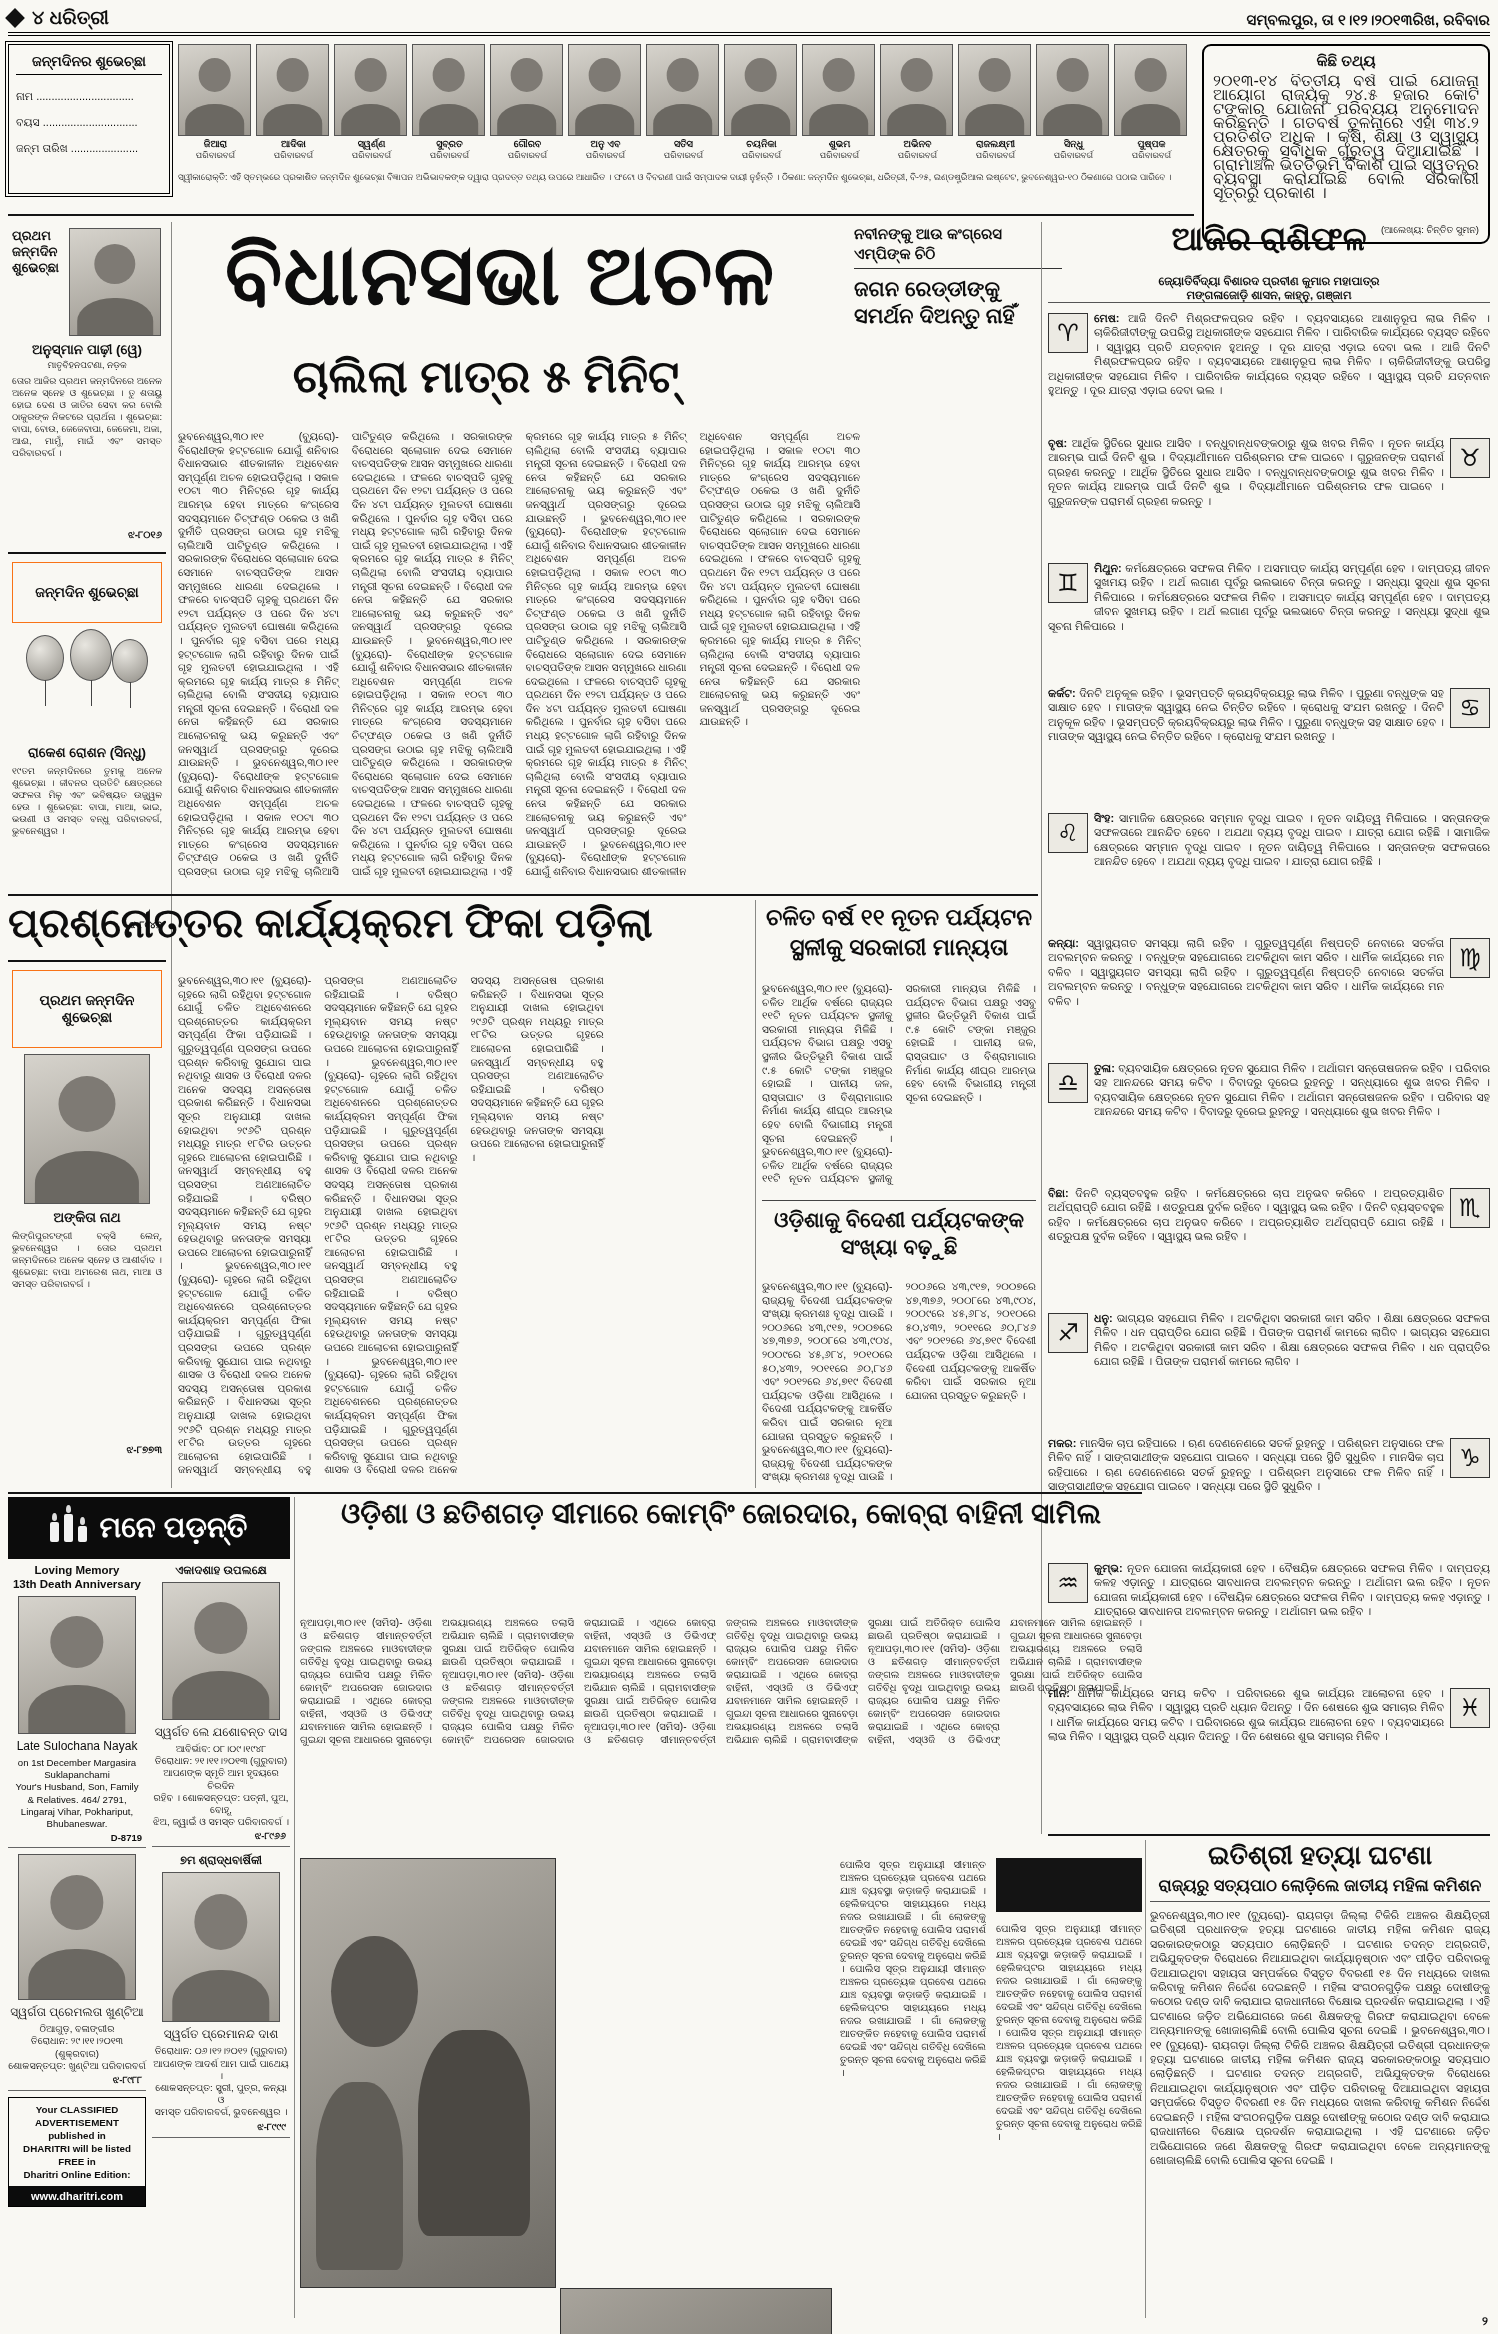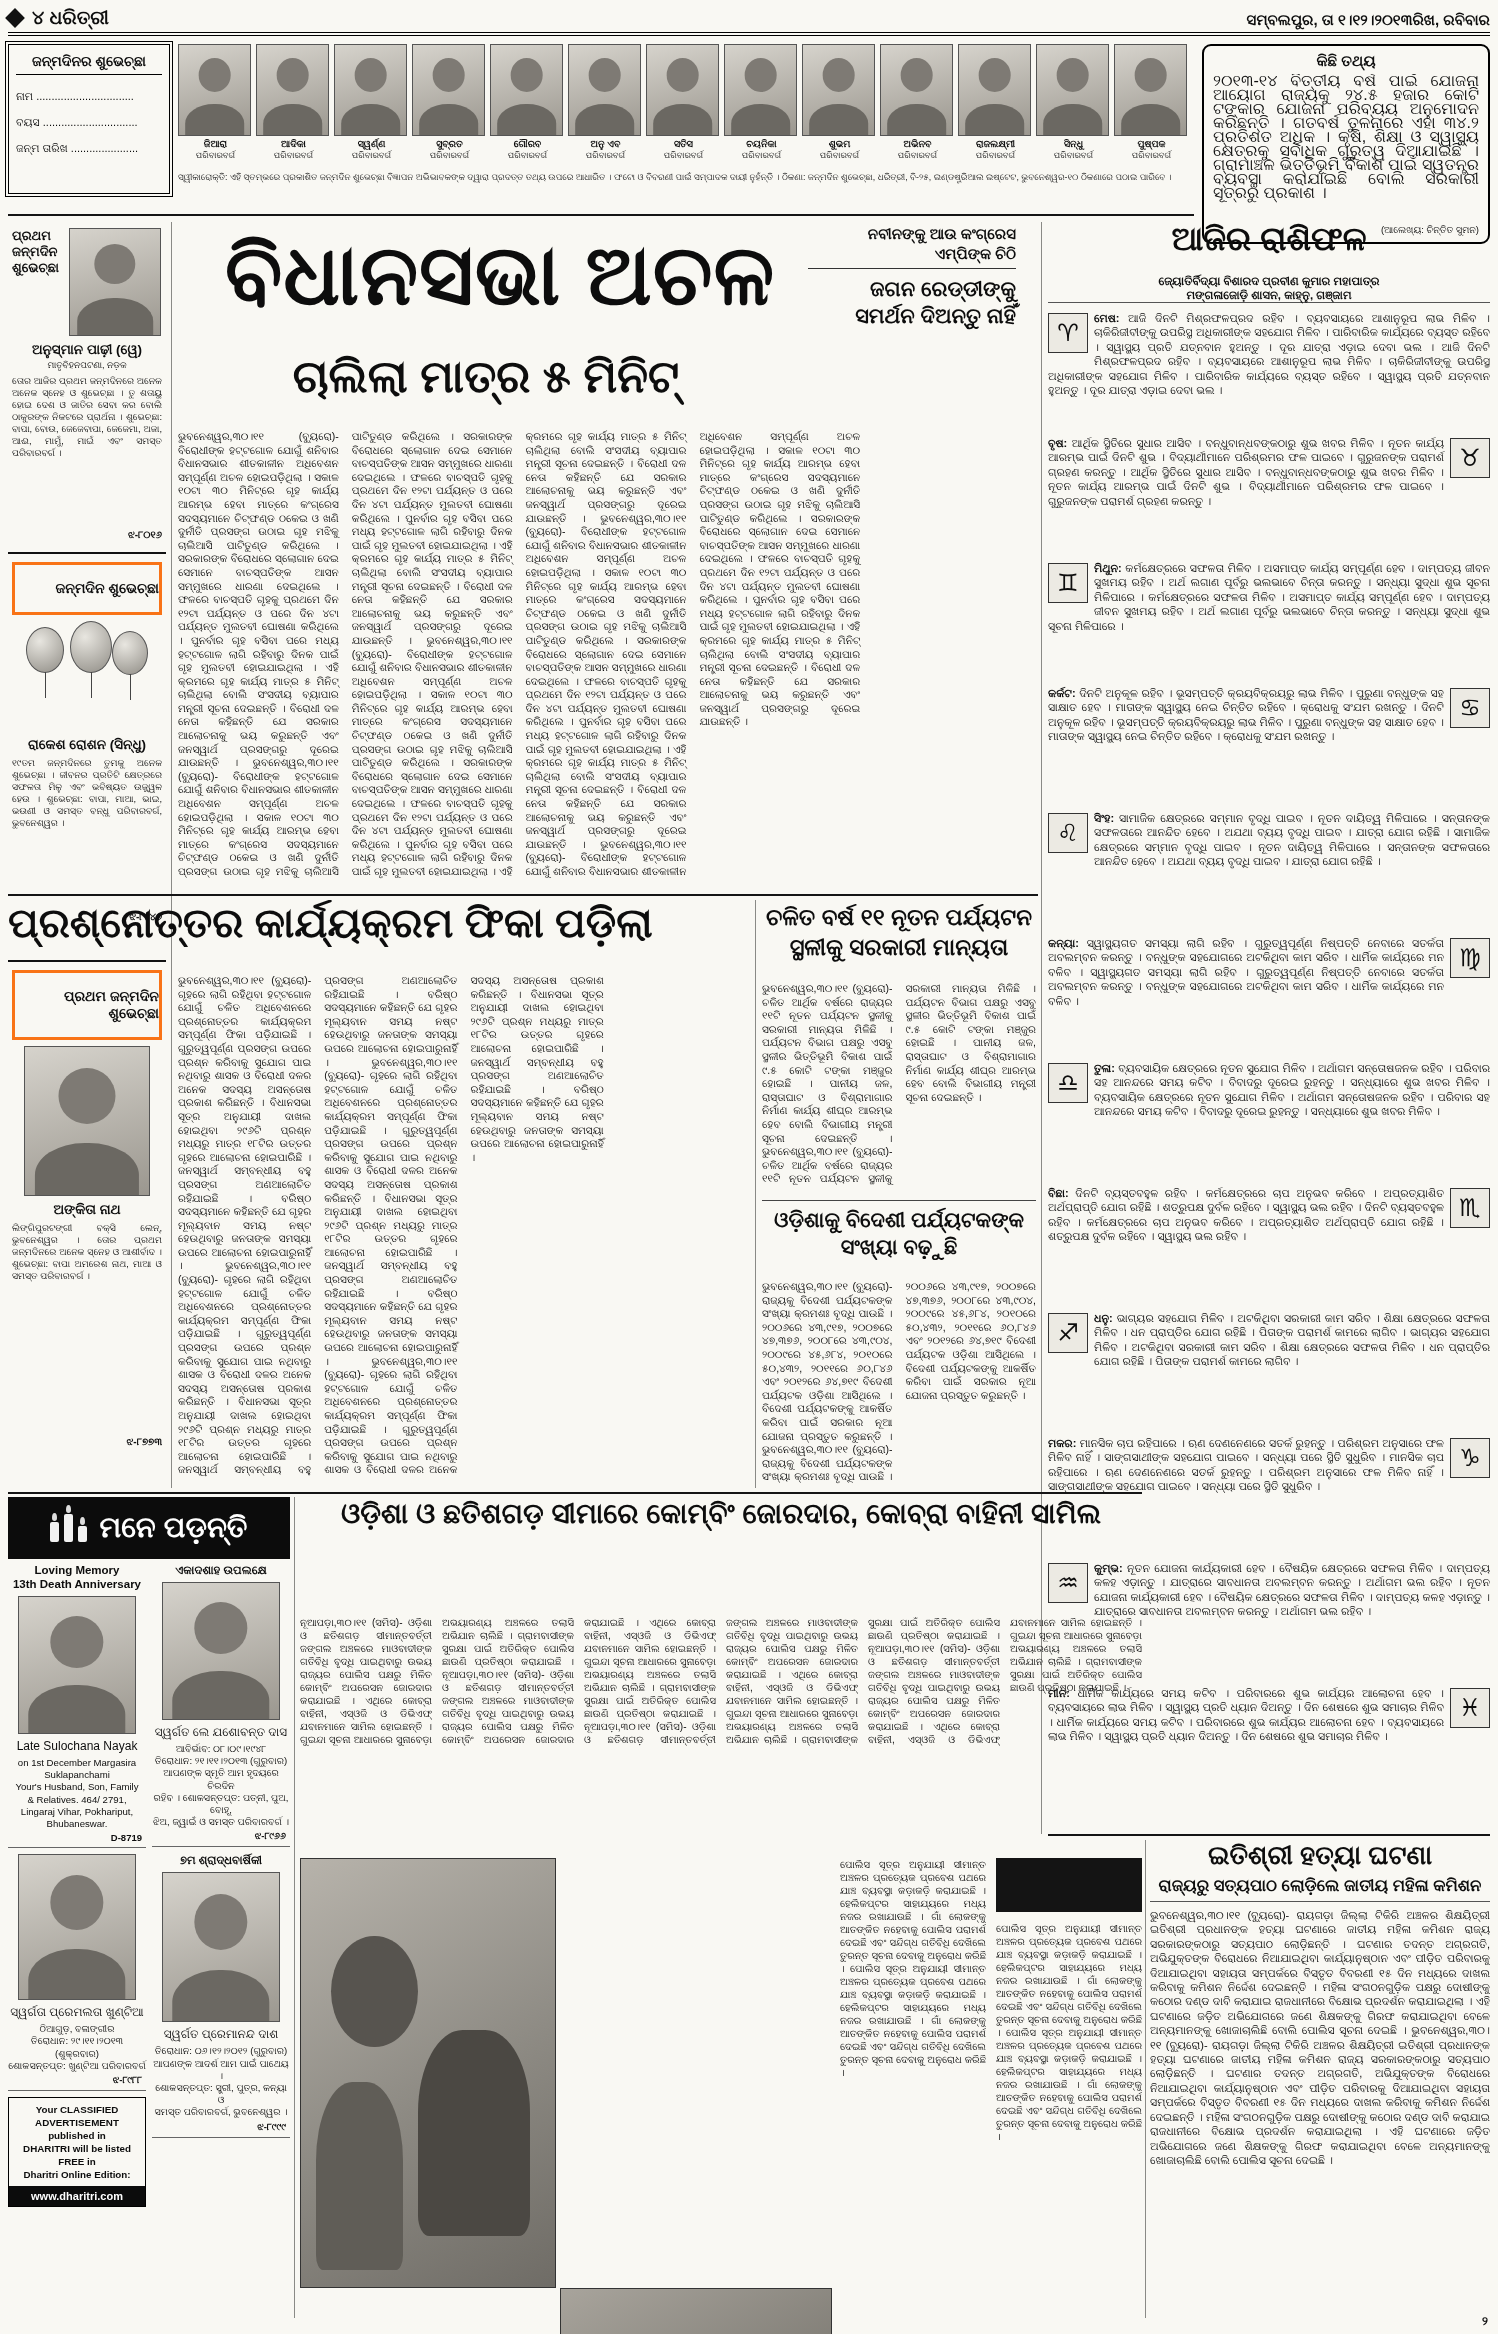--- a/index.html
+++ b/index.html
@@ -37,29 +37,29 @@
   .facts-title{font-size:15px;font-weight:bold;text-align:center;margin-bottom:4px}
   .facts-body{font-size:16px;line-height:14px;height:148px;overflow:hidden}
   .facts-credit{font-size:9.5px;text-align:right;margin-top:2px}
   
   .adblk{left:8px;width:158px;border-bottom:2px solid #111;padding:6px 4px}
   .ad-head3{font-size:13px;font-weight:bold;line-height:16px}
   .ad-name{font-size:13.5px;font-weight:bold;text-align:center;margin:6px 0 2px}
   .ad-sub{font-size:9px;text-align:center}
   .ad-body{font-size:9.3px;line-height:12px;text-align:justify;margin-top:4px;overflow:hidden}
   .ad-code{font-size:10px;font-weight:bold;text-align:right;margin-top:4px}
-  .ad-headbox{border:3px solid #f97316;font-size:14px;font-weight:bold;text-align:right;padding:15px 0;margin-bottom:6px}
+  .ad-headbox{border:1px solid #f97316;font-size:14px;font-weight:bold;text-align:center;padding:21px 0;margin-bottom:6px}
   .balloons{height:110px;position:relative}
   .bl{position:absolute;border-radius:50%;background:radial-gradient(circle at 35% 30%,#e8e6e0,#8f8c85);border:1px solid #555}
   .bl::after{content:"";position:absolute;left:50%;bottom:-26px;border-left:1px solid #444;height:26px}
   
   .lead-head{left:176px;top:214px;width:648px;height:126px;font-size:84px;font-weight:900;letter-spacing:1px;
              text-align:center;line-height:122px;white-space:nowrap}
   .lead-sub{left:206px;top:346px;width:560px;height:66px;font-size:45px;font-weight:900;text-align:center;line-height:62px;white-space:nowrap}
-  .jagan{left:808px;top:224px;width:208px;height:198px;text-align:right}
+  .jagan{left:854px;top:224px;width:208px;height:198px;text-align:left}
   .jagan-kicker{font-size:15px;font-weight:bold;line-height:20px;border-bottom:1px solid #333;padding-bottom:4px;margin-bottom:6px}
   .jagan-head{font-size:21px;font-weight:900;line-height:27px}
   .body-cols{font-size:10.5px;line-height:13.6px;text-align:justify;column-gap:13px;column-fill:auto}
   .lead-body{left:178px;top:430px;width:856px;height:458px;column-count:5}
   
   .qa-head{left:8px;top:900px;width:744px;font-size:41px;font-weight:900;white-space:nowrap}
   .qa-body{left:178px;top:974px;width:572px;height:514px;column-count:4}
   .tour-head{left:762px;top:902px;width:274px;font-size:23px;font-weight:900;line-height:30px;text-align:center}
   .tour-body{left:762px;top:982px;width:274px;height:214px;column-count:2}
   .for-head{left:762px;top:1206px;width:274px;font-size:21px;font-weight:900;line-height:27px;text-align:center}

